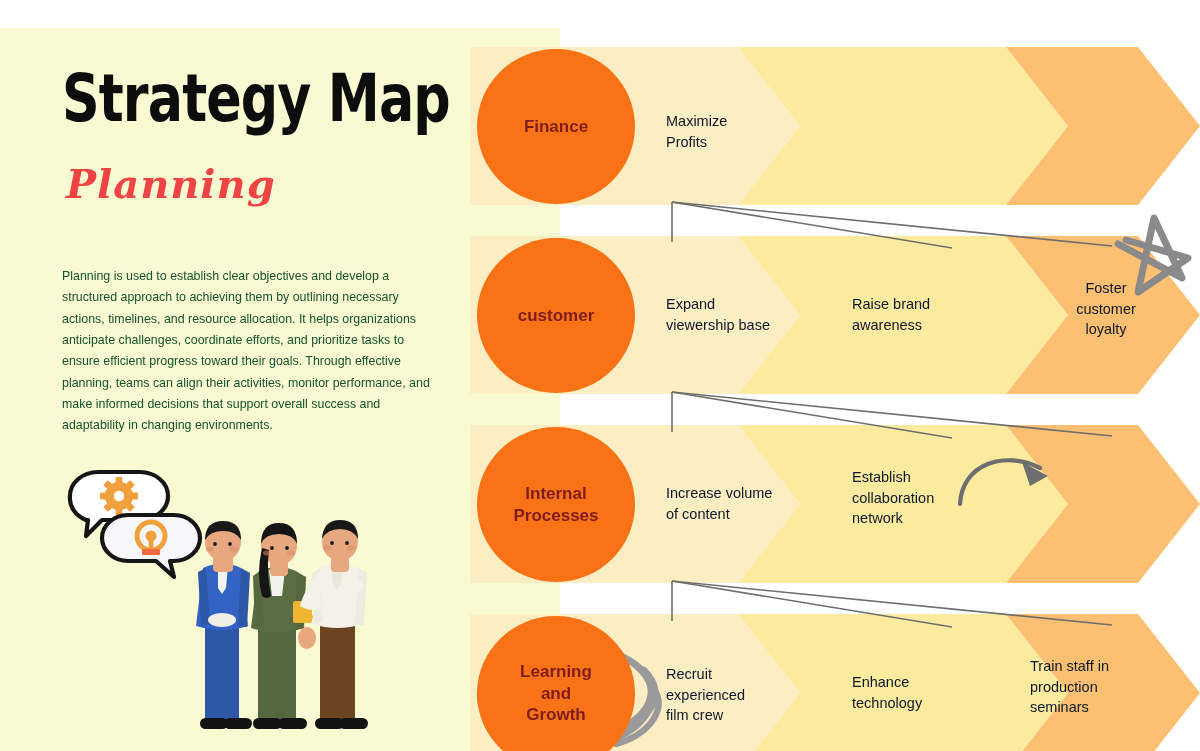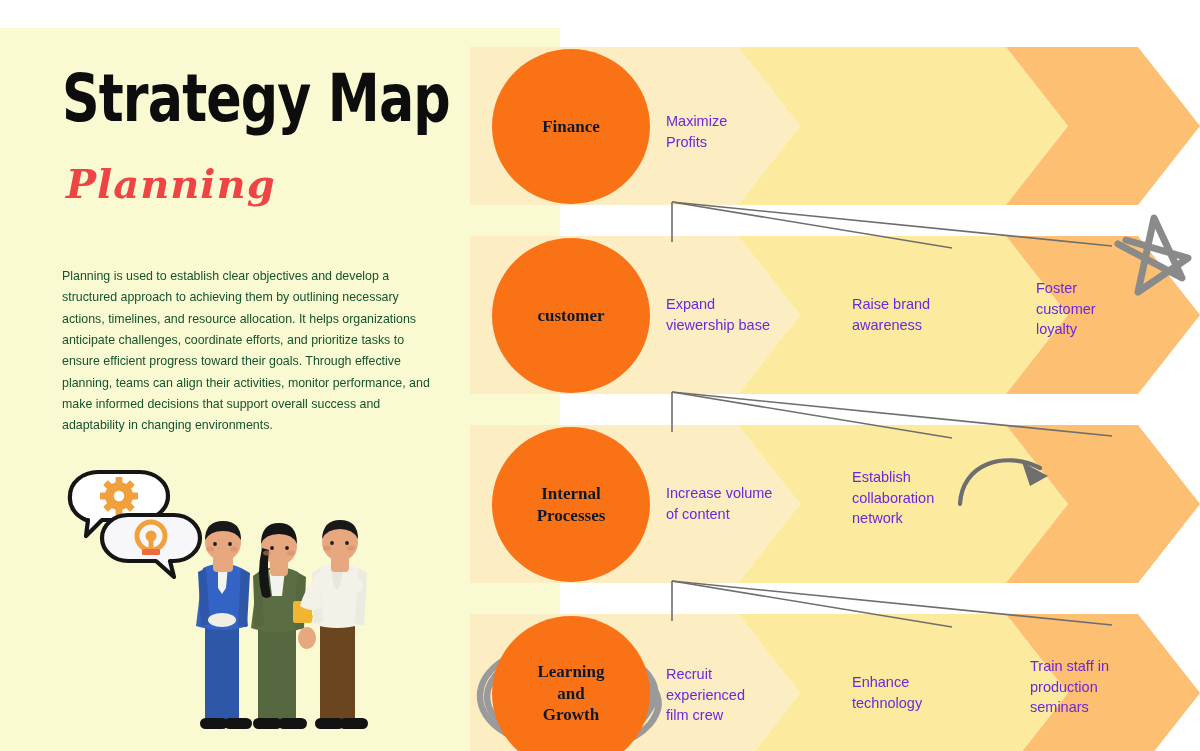--- a/index.html
+++ b/index.html
@@ -96,46 +96,46 @@
              clip-path: polygon(0 0, 268px 0, 330px 50%, 268px 100%, 0 100%); }
   .chev.c2 { left: 268px; width: 330px; background: #fceb9f;
              clip-path: polygon(0 0, 268px 0, 330px 50%, 268px 100%, 0 100%, 62px 50%); }
   .chev.c3 { left: 536px; width: 194px; background: #fdbf72;
              clip-path: polygon(0 0, 132px 0, 194px 50%, 132px 100%, 0 100%, 62px 50%); }
 
   .chev-label {
     position: absolute;
     font-size: 14.5px;
     line-height: 1.42;
-    color: #6d28d9;
+    color: #0f172a;
     font-family: "Liberation Sans", sans-serif;
     white-space: pre-line;
   }
   .chev-label.l1 { left: 196px; width: 150px; }
   .chev-label.l2 { left: 382px; width: 150px; }
-  .chev-label.l3 { left: 566px; width: 140px; text-align: left; }
+  .chev-label.l3 { left: 566px; width: 140px; text-align: center; }
 
   .circle {
     position: absolute;
-    left: 22px;
+    left: 7px;
     top: 2px;
     width: 158px;
     height: 155px;
     border-radius: 50%;
     background: #f97316;
     display: flex;
     align-items: center;
     justify-content: center;
     text-align: center;
     font-weight: 700;
     font-size: 17px;
     line-height: 1.28;
-    color: #0f172a;
+    color: #7f1d1d;
     white-space: pre-line;
-    font-family: Liberation Serif, serif;
+    font-family: Liberation Sans, sans-serif;
     z-index: 3;
   }
 
   
   .doodle {
     position: absolute;
     pointer-events: none;
   }
 </style>
 </head>

